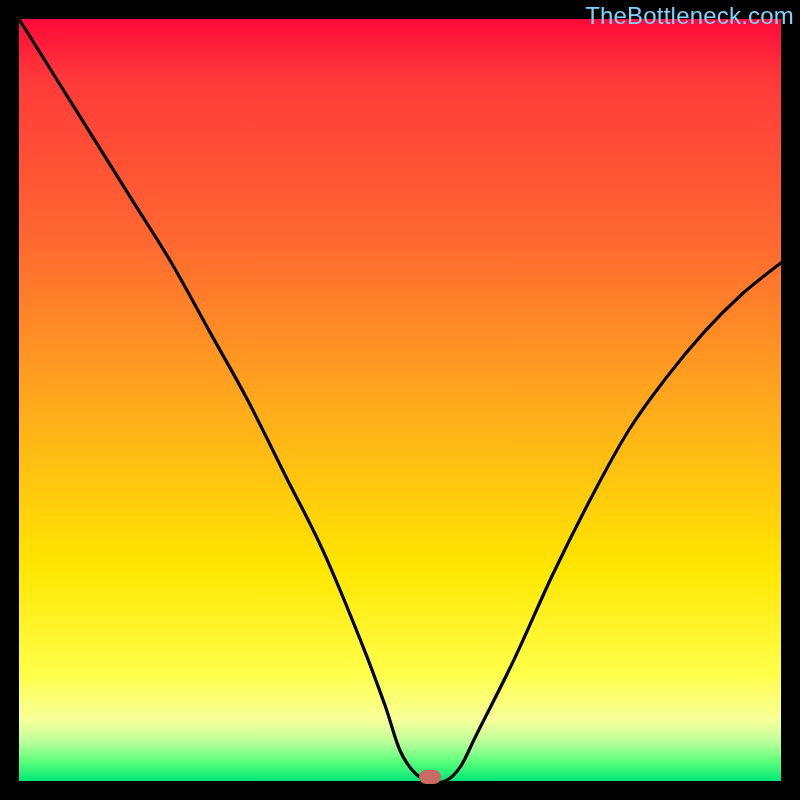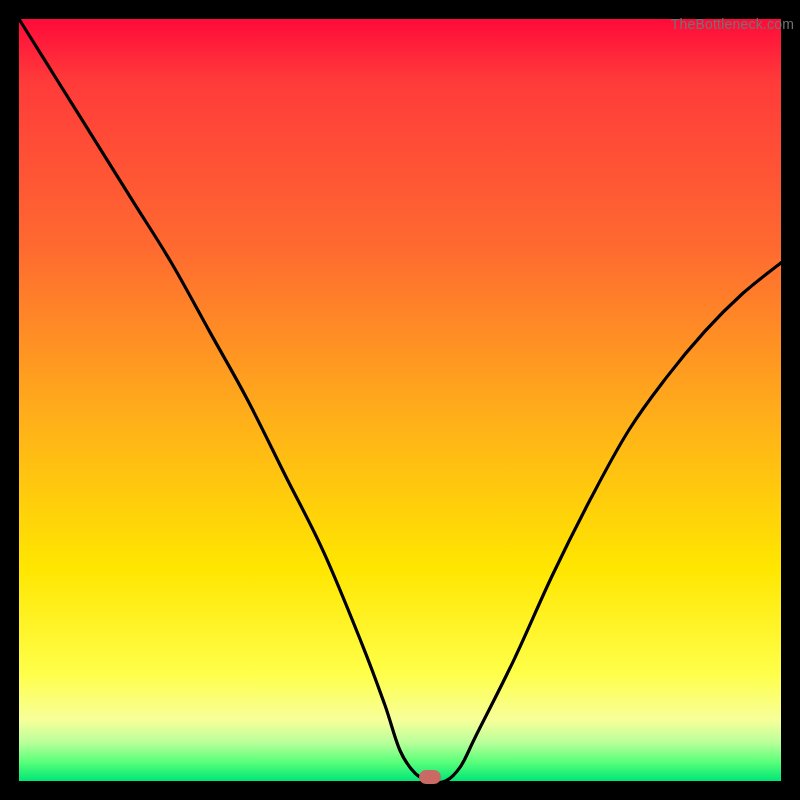--- a/index.html
+++ b/index.html
@@ -33,24 +33,24 @@
       #ffe600 72%,
       #ffff4a 86%,
       #f7ff9a 92%,
       #b8ff9a 95%,
       #5aff7a 97.5%,
       #00e676 100%
     );
   }
   .watermark {
     position: absolute;
-    top: 16px;
+    top: 2px;
     right: 6px;
-    color: #737373;
-    font-size: 14px;
+    color: #7dd3fc;
+    font-size: 24px;
     letter-spacing: 0.2px;
     user-select: none;
   }
   svg.curve {
     position: absolute;
     left: 0;
     top: 0;
     width: 762px;
     height: 762px;
     overflow: visible;

